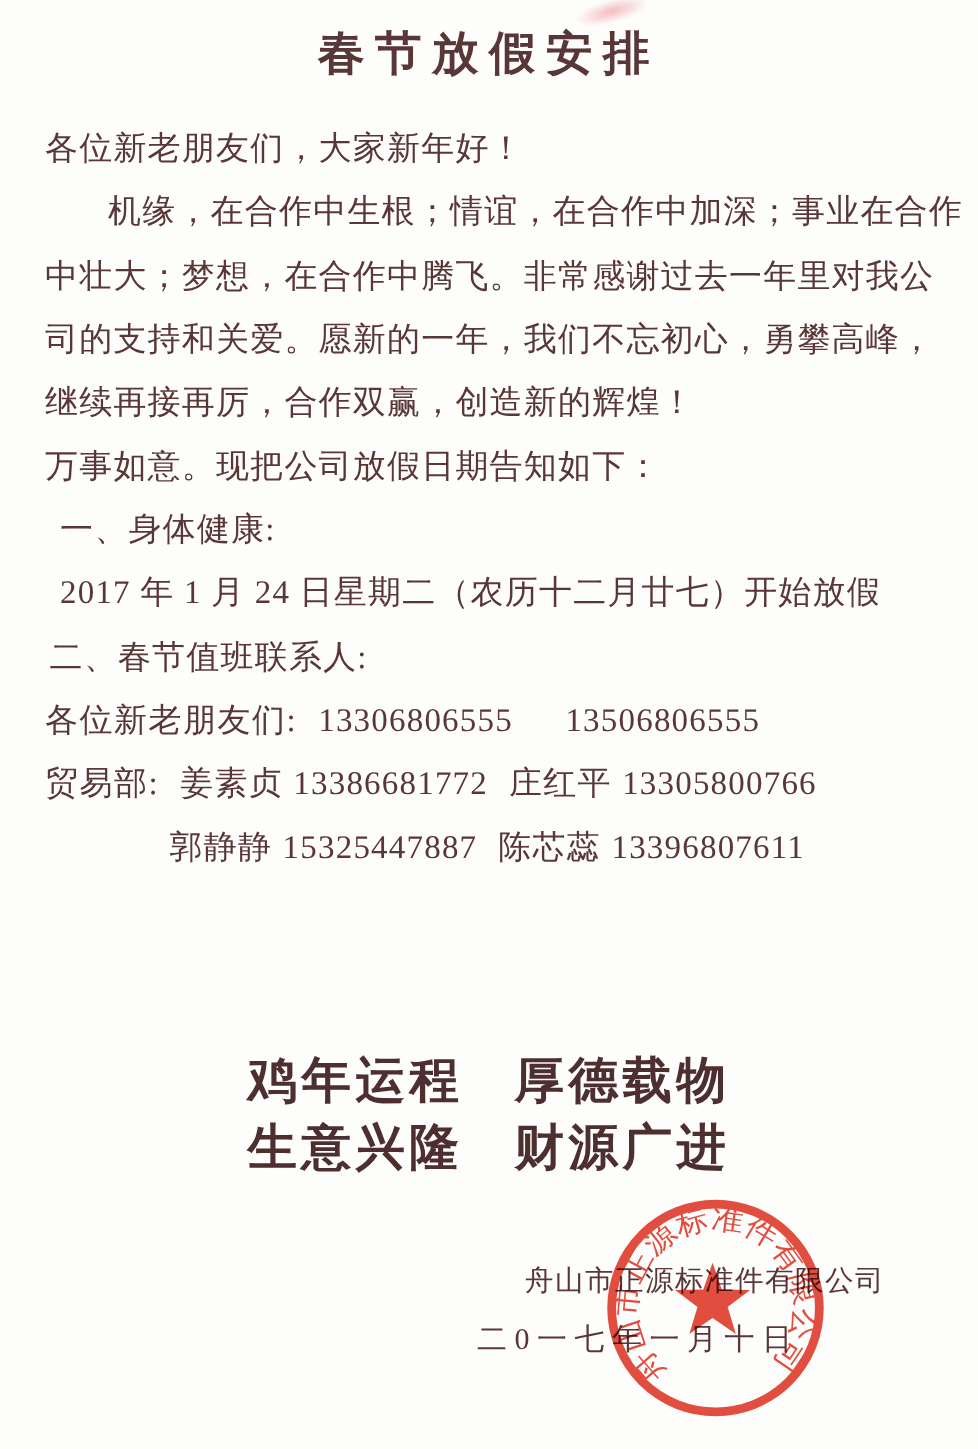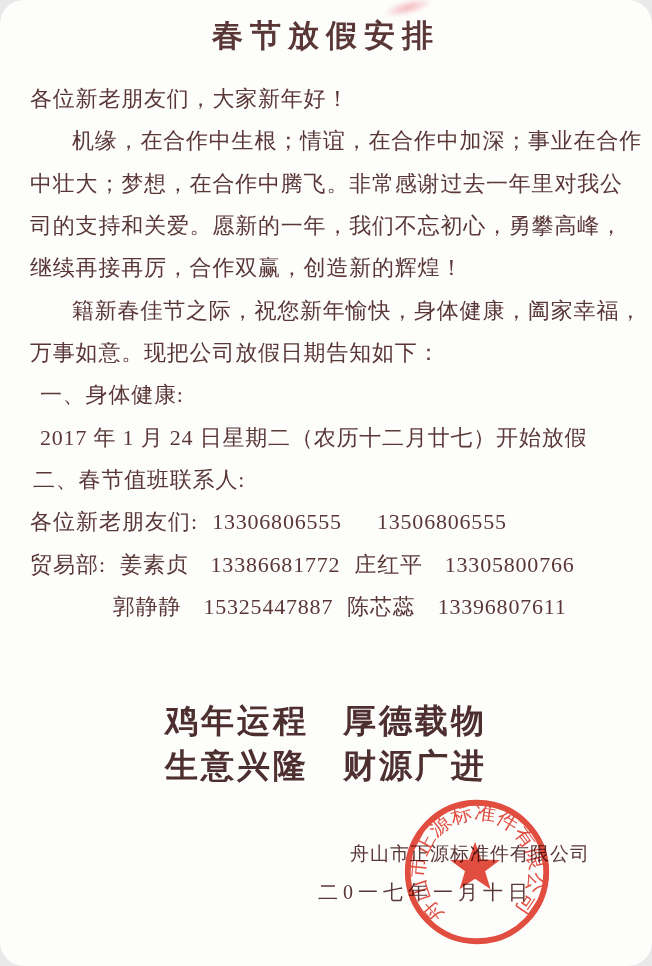--- a/index.html
+++ b/index.html
@@ -4,42 +4,41 @@
 <style>
   html,body { margin:0; padding:0; background:#e9e9e9; }
   .page {
     position:relative;
     width:652px; height:966px;
     margin:0 auto;
     background:#fdfdfc;
     overflow:hidden;
     font-family:"Liberation Serif","DejaVu Serif",serif;
     color:var(--ink,#5a3737);
-    border-radius:24px;
   }
   .title {
     position:absolute; top:15px; left:0; width:100%;
     text-align:center;
     font-size:31px; font-weight:bold; letter-spacing:7px;
   }
   .textcol {
     position:absolute; top:78px; left:30px; width:600px;
     font-size:22px;
   }
   .row {
     height:42.35px; line-height:42.35px;
     white-space:nowrap; letter-spacing:0.8px;
   }
   .indent { padding-left:42px; }
   .sec    { padding-left:10px; }
   .sec2   { padding-left:3px; }
   .c-label { letter-spacing:1px; }
   .gap-num  { margin-left:35px; }
   .gap-name { margin-left:14px; }
-  .gap-sm   { margin-left:22px; }
+  .gap-sm   { margin-left:7px; }
   .contact-indent { padding-left:83px; }
   .blessings {
     position:absolute; top:699px; left:0; width:100%;
     text-align:center; font-weight:bold;
     font-size:33px; color:#4e2f2f;
   }
   .blessrow { height:45px; line-height:45px; letter-spacing:3px; white-space:nowrap; }
   .bless-gap { margin-left:34px; }
   .company {
     position:absolute; top:841px; left:350px;
@@ -71,21 +70,20 @@
   <div class="smudge"></div>
 
   <div class="title">春节放假安排</div>
 
   <div class="textcol">
     <div class="row">各位新老朋友们，大家新年好！</div>
     <div class="row indent">机缘，在合作中生根；情谊，在合作中加深；事业在合作</div>
     <div class="row">中壮大；梦想，在合作中腾飞。非常感谢过去一年里对我公</div>
     <div class="row">司的支持和关爱。愿新的一年，我们不忘初心，勇攀高峰，</div>
     <div class="row">继续再接再厉，合作双赢，创造新的辉煌！</div>
-    <div class="row indent">籍新春佳节之际，祝您新年愉快，身体健康，阖家幸福，</div>
     <div class="row">万事如意。现把公司放假日期告知如下：</div>
 
     <div class="row sec">一、身体健康:</div>
     <div class="row sec">2017 年 1 月 24 日星期二（农历十二月廿七）开始放假</div>
 
     <div class="row sec2">二、春节值班联系人:</div>
 
     <div class="row">
       <span class="c-label">各位新老朋友们:</span><span class="gap-name">13306806555</span><span class="gap-num">13506806555</span>
     </div>

